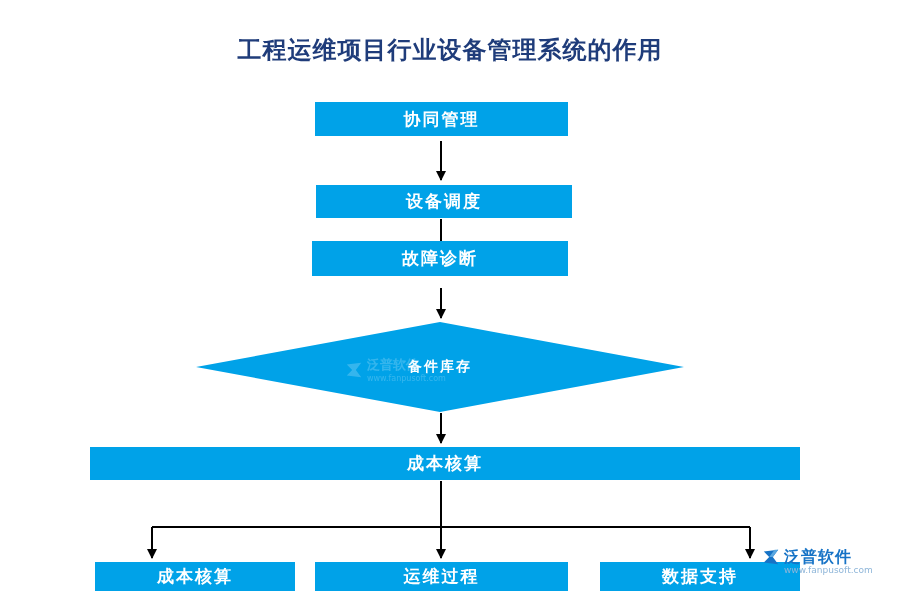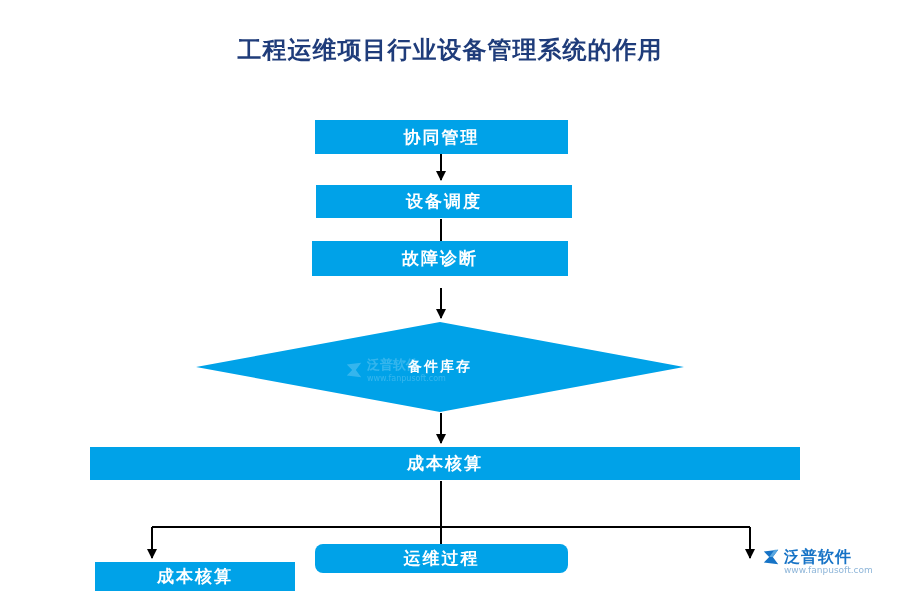--- a/index.html
+++ b/index.html
@@ -31,39 +31,39 @@
     position: absolute;
     background: #00a2e8;
     color: #ffffff;
     font-size: 17px;
     font-weight: bold;
     display: flex;
     align-items: center;
     justify-content: center;
     letter-spacing: 2px;
   }
-  .n1 { left: 315px; top: 120px; width: 253px; height: 34px; }
+  .n1 { left: 315px; top: 102px; width: 253px; height: 34px; }
   .n2 { left: 316px; top: 185px; width: 256px; height: 33px; }
   .n3 { left: 312px; top: 241px; width: 256px; height: 35px; }
   .diamond {
     position: absolute;
     left: 196px; top: 322px; width: 488px; height: 90px;
     background: #00a2e8;
     clip-path: polygon(50% 0%, 100% 50%, 50% 100%, 0% 50%);
     display: flex;
     align-items: center;
     justify-content: center;
     color: #ffffff;
     font-size: 14px;
     font-weight: bold;
     letter-spacing: 2px;
   }
   .n5 { left: 90px;  top: 447px; width: 710px; height: 33px; text-align: center; }
   .n6 { left: 95px;  top: 562px; width: 200px; height: 29px; }
-  .n7 { left: 315px; top: 544px; width: 253px; height: 29px; border-radius: 8px; }
+  .n7 { left: 315px; top: 562px; width: 253px; height: 29px; }
   .n8 { left: 600px; top: 562px; width: 200px; height: 29px; }
   svg.connectors {
     position: absolute;
     left: 0; top: 0;
     width: 900px;
     height: 600px;
     pointer-events: none;
   }
   .faint-watermark {
     position: absolute;
@@ -152,20 +152,21 @@
     </span>
     <span>
       <span>泛普软件</span>
       <span class="fw-url">www.fanpusoft.com</span>
     </span>
   </div>
 
   <div class="node n5">成本核算</div>
   <div class="node n6">成本核算</div>
   <div class="node n7">运维过程</div>
+  <div class="node n8">数据支持</div>
 
   <div class="brand-watermark">
     <div class="brand-row">
       <span class="logo-glyph">
         <svg width="18" height="18" viewBox="0 0 20 20">
           <polygon points="2,4 18,2 12,10 18,18 2,16 8,10" fill="#1673c6"></polygon>
           <polygon points="8,10 12,10 18,2 14,2" fill="#5aa7e0"></polygon>
         </svg>
       </span>
       <span class="brand-name">泛普软件</span>

